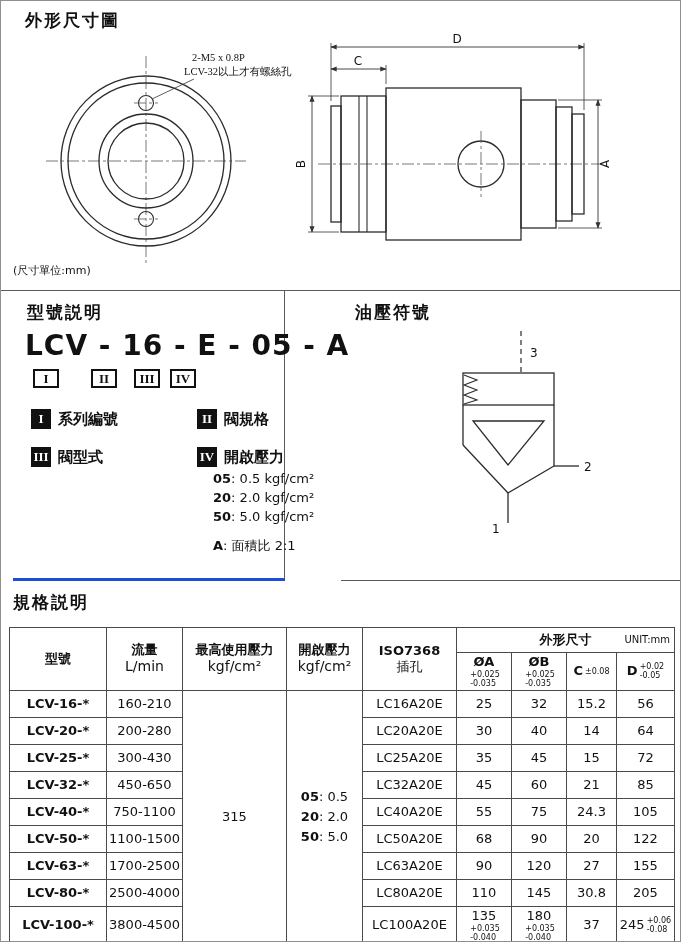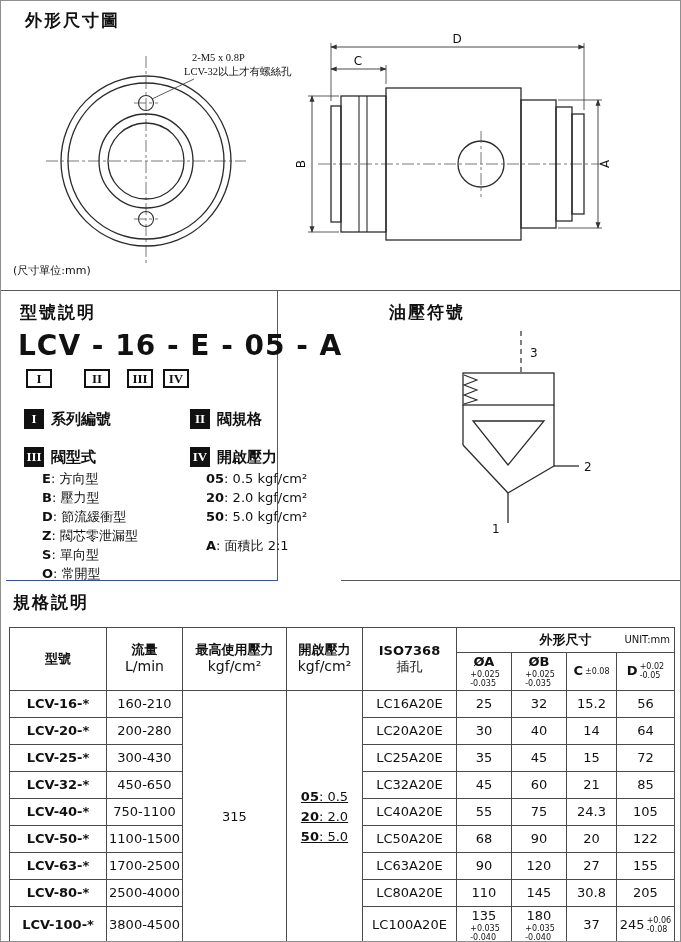--- a/index.html
+++ b/index.html
@@ -1,20 +1,20 @@
 <!DOCTYPE html>
 <html><head>
 <meta charset="utf-8">
 <style>
   * { box-sizing: border-box; }
   body { margin: 0; background: #e8e8e8; font-family: "DejaVu Sans", "Liberation Sans", sans-serif; color: #111; }
   .page { position: relative; width: 681px; height: 942px; background: #fff; border: 1px solid #8f8f8f; overflow: hidden; }
   .section { position: absolute; }
   #sec-outline { left: 0; top: 0; width: 681px; height: 290px; border-bottom: 1px solid #5a5a5a; }
-  #sec-model   { left: 5px; top: 290px; width: 272px; height: 290px; border-right: 1px solid #5a5a5a; border-bottom: 1px solid #1d4ed8; }
+  #sec-model   { left: 12px; top: 290px; width: 272px; height: 290px; border-right: 1px solid #5a5a5a; border-bottom: 3px solid #1d4ed8; }
   #sec-symbol  { left: 340px; top: 290px; width: 341px; height: 290px; border-bottom: 1px solid #5a5a5a; }
   #sec-spec    { left: 0; top: 580px; width: 681px; height: 362px; }
 
   .sec-title { position: absolute; font-size: 17px; font-weight: bold; letter-spacing: 2px; }
   .drawing { position: absolute; }
 
   
   svg line, svg rect, svg circle, svg polyline, svg polygon, svg path { stroke: #2b2b2b; fill: none; stroke-width: 1.3; }
   svg .cl   { stroke: #555; stroke-width: 0.8; stroke-dasharray: 12 3 3 3; }
   svg .dim  { stroke: #333; stroke-width: 0.9; }
@@ -45,21 +45,21 @@
   .spec-table { position: absolute; left: 8px; top: 46px; border-collapse: collapse; table-layout: fixed; width: 665px; font-size: 13px; }
   .spec-table th, .spec-table td { border: 1px solid #4a4a4a; text-align: center; vertical-align: middle; padding: 1px 2px; line-height: 1.25; }
   .spec-table thead tr.h1 th { height: 25px; }
   .spec-table thead tr.h2 th { height: 27px; }
   .spec-table tbody td { height: 27px; }
   .spec-table th .sub { font-size: 14px; font-weight: normal; display: block; }
   .spec-table td.model { font-weight: bold; }
   .dims-group { position: relative; }
   .unit-label { position: absolute; right: 4px; top: 50%; transform: translateY(-50%); font-size: 10px; font-weight: normal; }
   .tol { display: inline-flex; flex-direction: column; vertical-align: middle; margin-left: 2px; font-size: 8px; line-height: 1.15; font-weight: normal; text-align: left; }
-  .open-cell div { height: 20px; line-height: 20px; text-decoration: underline; }
+  .open-cell div { height: 20px; line-height: 20px; }
 </style>
 </head>
 <body>
 
 <div class="page">
 
   <div class="section" id="sec-outline">
     <div class="sec-title" style="left:24px;top:8px;">外形尺寸圖</div>
 
     <svg class="drawing" style="left:15px;top:40px;" width="270" height="235" viewBox="0 0 270 235">
@@ -152,39 +152,31 @@
     </div>
     <div class="legend-item" style="left:18px;top:156px;">
       <span class="numbox-solid">III</span>
       <span class="legend-label">閥型式</span>
     </div>
     <div class="legend-item" style="left:184px;top:156px;">
       <span class="numbox-solid">IV</span>
       <span class="legend-label">開啟壓力</span>
     </div>
 
-    <div class="opt-list" style="left:36px;top:178px;">
-      <div><b>E</b><span>: 方向型</span></div>
-      <div><b>B</b><span>: 壓力型</span></div>
-      <div><b>D</b><span>: 節流緩衝型</span></div>
-      <div><b>Z</b><span>: 閥芯零泄漏型</span></div>
-      <div><b>S</b><span>: 單向型</span></div>
-      <div><b>O</b><span>: 常開型</span></div>
-    </div>
 
     <div class="opt-list" style="left:200px;top:178px;">
       <div><b>05</b><span>: 0.5 kgf/cm²</span></div>
       <div><b>20</b><span>: 2.0 kgf/cm²</span></div>
       <div><b>50</b><span>: 5.0 kgf/cm²</span></div>
       <div class="area-line"><b>A</b><span>: 面積比 2:1</span></div>
     </div>
   </div>
 
   <div class="section" id="sec-symbol">
-    <div class="sec-title" style="left:14px;top:10px;margin-left:34px;">油壓符號</div>
+    <div class="sec-title" style="left:14px;top:10px;">油壓符號</div>
 
     <svg class="drawing" style="left:5px;top:22px;" width="325" height="255" viewBox="0 0 325 255">
       <line class="dash" x1="175" y1="18" x2="175" y2="60"></line>
       <text x="184" y="44">3</text>
       <g>
         <rect x="117" y="60" width="91" height="32"></rect>
         <polyline class="thin" points="118,62 131,67 118,72 131,77 118,82 131,87 118,91"></polyline>
       </g>
       <g>
         <line x1="117" y1="92" x2="117" y2="132"></line>

